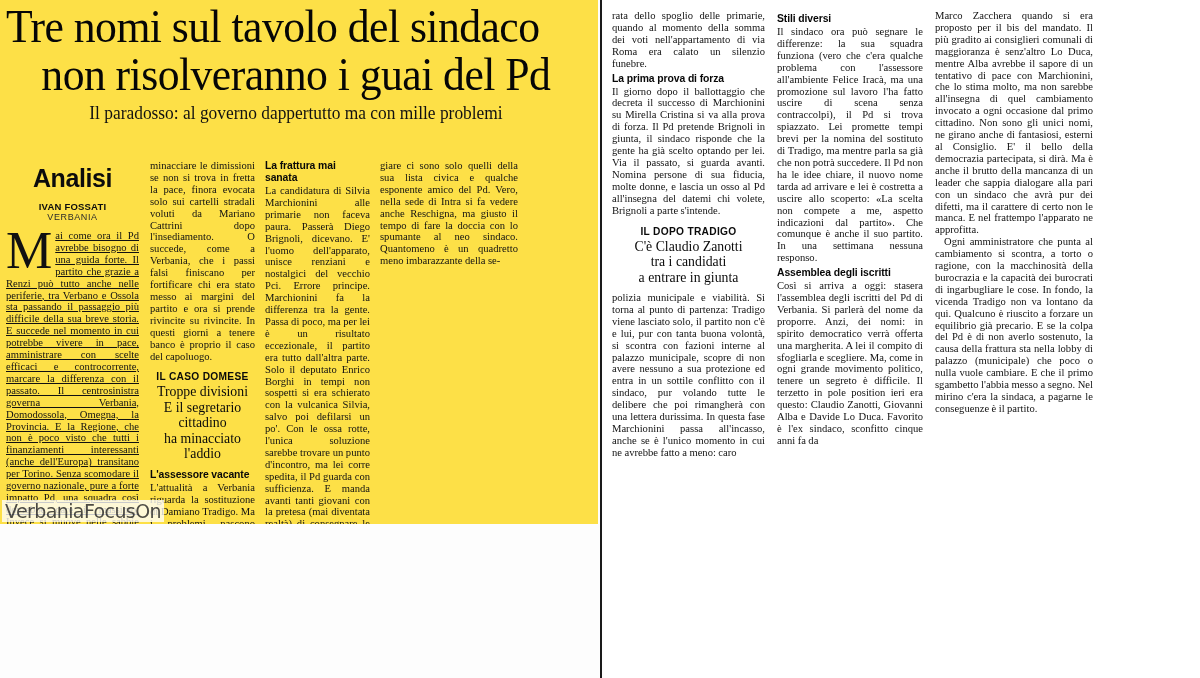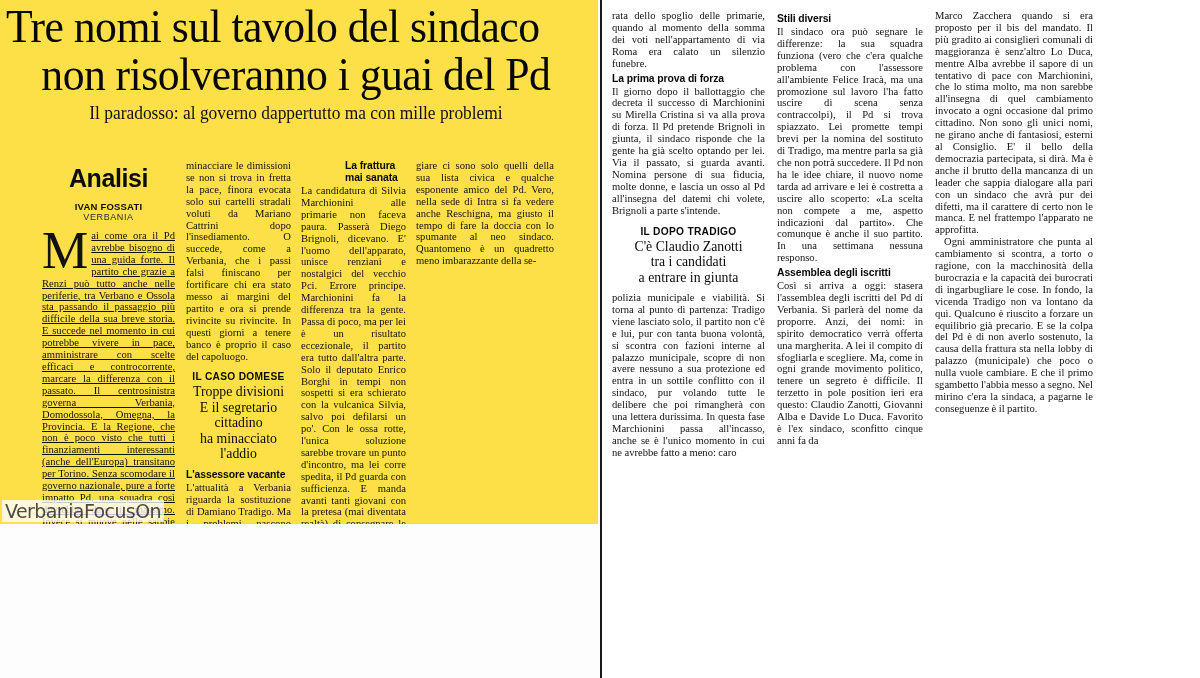--- a/index.html
+++ b/index.html
@@ -82,21 +82,20 @@
 
   
   .cols-left {
     position: absolute;
     left: 6px;
     top: 160px;
     width: 584px;
     height: 518px;
     display: flex;
     gap: 0px;
-    justify-content: center;
   }
   .col {
     box-sizing: border-box;
     overflow: hidden;
   }
   .c1 { width: 142px; padding-right: 9px; }
   .c2 { width: 115px; padding-right: 8px; padding-left: 2px;}
   .c3 { width: 115px; padding-right: 8px; padding-left: 2px;}
   .c4 { width: 140px; padding-left: 2px;}
 
@@ -247,21 +246,21 @@
         <div class="box-title">
           <span class="tl">Troppe divisioni</span>
           <span class="tl">E il segretario cittadino</span>
           <span class="tl">ha minacciato l'addio</span>
         </div>
         <div class="subhead-sans">L'assessore vacante</div>
         <p class="body-text">L'attualità a Verbania riguarda la sostituzione di Damiano Tradigo. Ma i problemi nascono molto più in là. Dopo il duello delle primarie si sono formate due fazioni e nessuno ha lavorato per ricucire. La segretaria provinciale Antonella Trapani ha fatto la spettatrice, il vice presidente della Regione ed ex sindaco Aldo Reschigna si è occupato di tutt'altro, mentre la guida cittadina del partito è in mano a un ragazzo, sì volenteroso, ma che forse avrebbe avuto bisogno di un avvio più soft per prendere le misure alla politica.</p>
       </div>
 
       <div class="col c3">
-        <div class="subhead-sans" style="margin-top:0;margin-left:44px;">La frattura mai sanata</div>
+        <div class="subhead-sans" style="margin-top:0;">La frattura mai sanata</div>
         <p class="body-text">La candidatura di Silvia Marchionini alle primarie non faceva paura. Passerà Diego Brignoli, dicevano. E' l'uomo dell'apparato, unisce renziani e nostalgici del vecchio Pci. Errore principe. Marchionini fa la differenza tra la gente. Passa di poco, ma per lei è un risultato eccezionale, il partito era tutto dall'altra parte. Solo il deputato Enrico Borghi in tempi non sospetti si era schierato con la vulcanica Silvia, salvo poi defilarsi un po'. Con le ossa rotte, l'unica soluzione sarebbe trovare un punto d'incontro, ma lei corre spedita, il Pd guarda con sufficienza. E manda avanti tanti giovani con la pretesa (mai diventata realtà) di consegnare le redini ai saggi, teoricamente capaci di lavorare alle spalle e al fianco chi. L'eminenza grigia non funziona e quando Marchionini diventa sindaco si perde un'altra occasione. A festeg-</p>
       </div>
 
       <div class="col c4">
         <p class="body-text">giare ci sono solo quelli della sua lista civica e qualche esponente amico del Pd. Vero, nella sede di Intra si fa vedere anche Reschigna, ma giusto il tempo di fare la doccia con lo spumante al neo sindaco. Quantomeno è un quadretto meno imbarazzante della se-</p>
       </div>
 
     </div>
 
     <div class="watermark">VerbaniaFocusOn</div>

